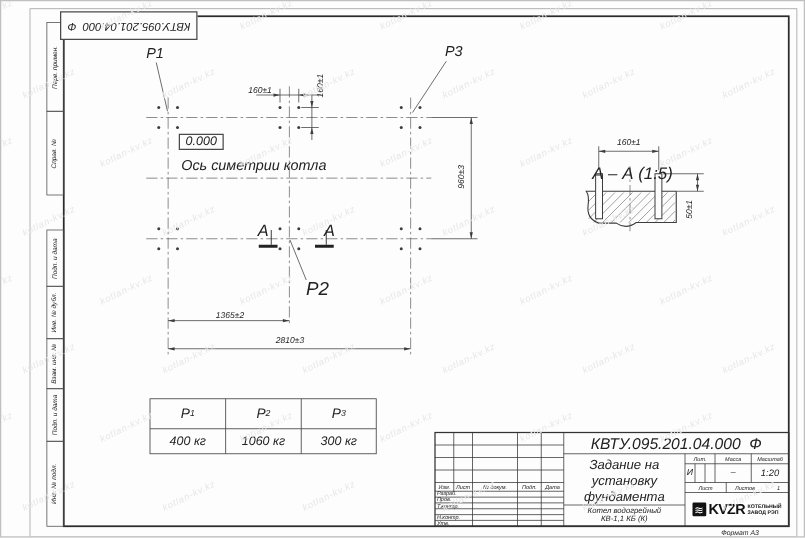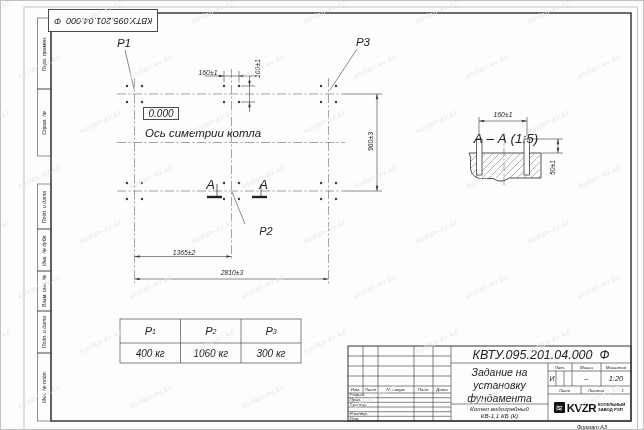--- a/index.html
+++ b/index.html
@@ -28,21 +28,21 @@
   #m1 { top:88px;  height:67px; }
   #m2 { top:183px; height:45px; }
   #m3 { top:228px; height:42px; }
   #m4 { top:270px; height:40px; }
   #m5 { top:310px; height:42px; }
   #m6 { top:352px; height:68px; }
 
   
   #p1 { left:111px; top:35px;  width:24px; height:14px; font-size:11.5px; }
   #p3 { left:350px; top:34px;  width:24px; height:14px; font-size:11.5px; }
-  #p2 { left:241px; top:223px; width:24px; height:14px; font-size:11px;margin-left:12px; }
+  #p2 { left:241px; top:223px; width:24px; height:14px; font-size:15px; }
   #levelbox { left:142px; top:105.5px; width:36px; height:13.5px;
               border:.8px solid #4a4a4a; font-size:10px; }
   #axislabel { left:144px; top:126px; width:130px; height:14px; font-size:11.5px; }
   #secA1 { left:201px; top:175px; width:17px; height:16px; font-size:13px; }
   #secA2 { left:254px; top:175px; width:17px; height:16px; font-size:13px; }
 
   
   .dim { font-size:6.8px; }
   #d160h  { left:194px;   top:67px;    width:26px; height:9px; }
   #d160v  { left:242.5px; top:63px;    width:26px; height:9px; transform:rotate(-90deg); }

